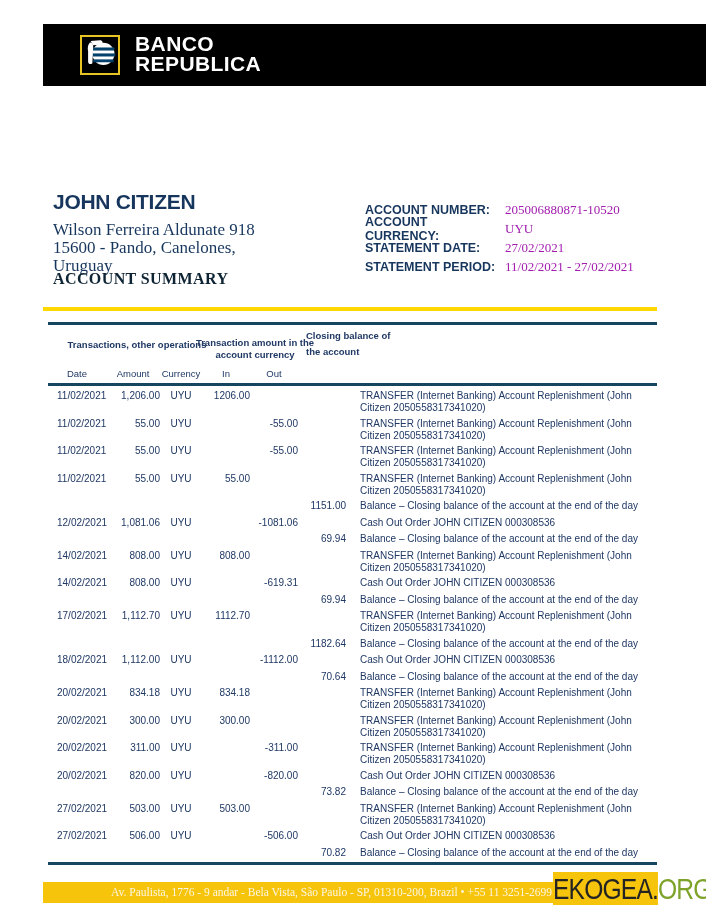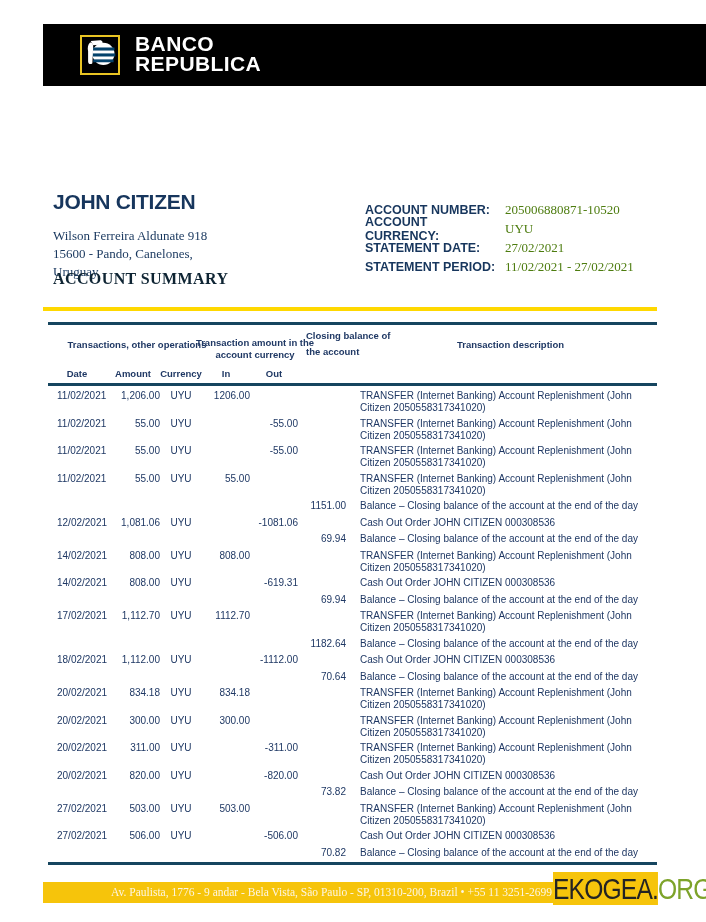--- a/index.html
+++ b/index.html
@@ -15,42 +15,42 @@
     position:absolute; left:37px; top:11px; width:40px; height:40px;
     border:2px solid #e8c423; display:flex; align-items:center; justify-content:center;
   }
   .bank-name {
     position:absolute; left:92px; top:10px; color:#ffffff; font-weight:bold;
     font-size:21px; line-height:20px; letter-spacing:0.4px;
   }
   
   .customer { position:absolute; left:53px; top:190px; }
   .customer-name { font-size:21px; font-weight:bold; letter-spacing:-0.3px; color:#17365d; }
-  .customer-address { margin-top:13px; font-family:"Liberation Serif", serif; font-size:13px; line-height:18px; color:#17365d; }
+  .customer-address { margin-top:7px; font-family:"Liberation Serif", serif; font-size:17px; line-height:18px; color:#17365d; }
   
   .acct-info { position:absolute; left:365px; top:200px; }
   .acct-row { display:flex; height:19px; align-items:center; }
   .acct-label { width:140px; font-size:12.5px; font-weight:bold; color:#17365d; }
-  .acct-value { font-family:"Liberation Serif", serif; font-size:13px; color:#4d7c0f; }
+  .acct-value { font-family:"Liberation Serif", serif; font-size:13px; color:#a21caf; }
   
   .summary-title {
     position:absolute; left:53px; top:270px; font-family:"Liberation Serif", serif;
     font-weight:bold; font-size:16px; letter-spacing:0.4px; color:#0e2433;
   }
   .yellow-rule { position:absolute; left:43px; top:307px; width:614px; height:4px; background:#ffd800; }
   
   .stmt-table { position:absolute; left:48px; top:322px; width:609px; color:#1f3864; }
   .tline { height:3px; background:#16455f; }
   .ghead { position:relative; height:36px; font-size:9.5px; font-weight:bold; }
   .gh-trans   { position:absolute; left:12px;   top:14px; width:154px; text-align:center; }
   .gh-amtcur  { position:absolute; left:146px; top:12px; width:122px; text-align:center; line-height:12px; }
   .gh-closing { position:absolute; left:258px; top:3px; width:90px;  text-align:left;  line-height:16px; }
   .gh-desc    { position:absolute; left:316px; top:14px; right:0;   text-align:center; }
   .subhead { display:grid; grid-template-columns:58px 54px 42px 48px 48px 48px 1fr; height:22px;
-             align-items:end; padding-bottom:4px; font-size:9.5px; font-weight:bold; }
+             align-items:end; padding-bottom:4px; font-size:9.5px; font-weight:normal; }
   .subhead span { text-align:center; }
   
   .rows { padding:2px 0 1px 0; }
   .row { display:grid; grid-template-columns:58px 54px 42px 48px 48px 48px 1fr;
          align-items:start; min-height:16.5px; padding:1px 0 1.5px 0; }
   .row .c { font-size:10px; line-height:12px; padding-top:1px; }
   .c-date    { text-align:left; padding-left:9px; }
   .c-amount  { text-align:right; }
   .c-curr    { text-align:center; }
   .c-in      { text-align:right; }
@@ -126,21 +126,20 @@
 
   <div class="summary-title">ACCOUNT SUMMARY</div>
   <div class="yellow-rule"></div>
 
   <div class="stmt-table">
     <div class="tline"></div>
     <div class="ghead">
       <div class="gh-trans">Transactions, other operations</div>
       <div class="gh-amtcur">Transaction amount in the account currency</div>
       <div class="gh-closing">Closing balance of the account</div>
-      <div class="gh-desc">Transaction description</div>
     </div>
     <div class="subhead">
       <span>Date</span>
       <span>Amount</span>
       <span>Currency</span>
       <span>In</span>
       <span>Out</span>
       <span></span>
       <span></span>
     </div>

